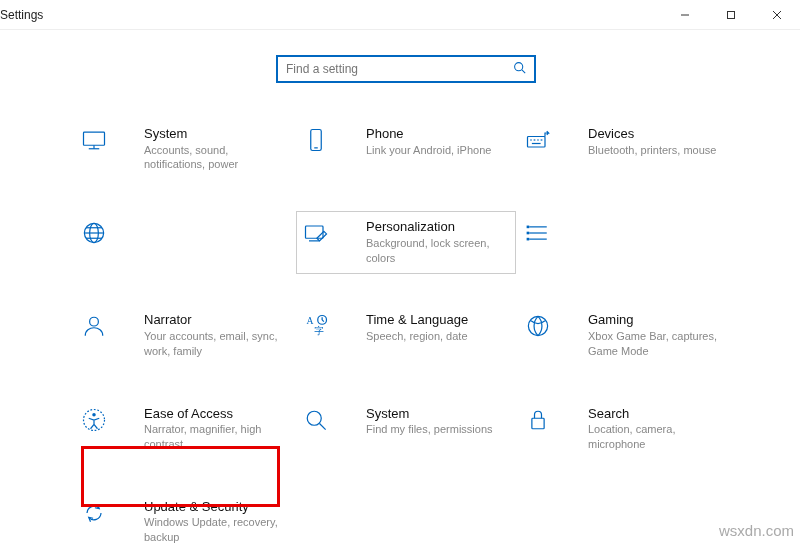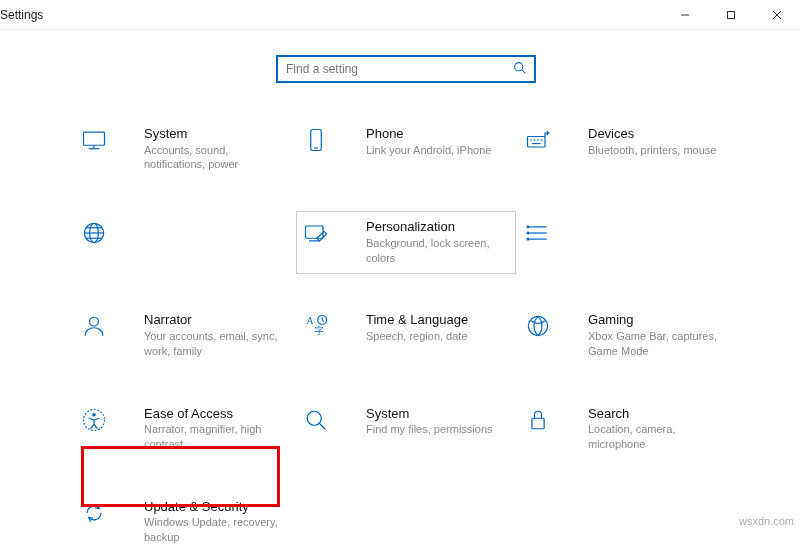--- a/index.html
+++ b/index.html
@@ -103,22 +103,22 @@
     left: 81px;
     top: 446px;
     width: 199px;
     height: 61px;
     pointer-events: none;
   }
   .icon svg { width: 28px; height: 28px; stroke: #0067c0; fill: none; stroke-width: 1.4; }
   .watermark {
     position: absolute;
     right: 6px;
-    bottom: 20px;
-    font-size: 11px;
+    bottom: 8px;
+    font-size: 15px;
     color: #aaa;
   }
 </style>
 </head>
 <body>
 
 <div class="titlebar">
   <span class="title">Settings</span>
   <div class="win-controls">
     <div class="win-btn">

